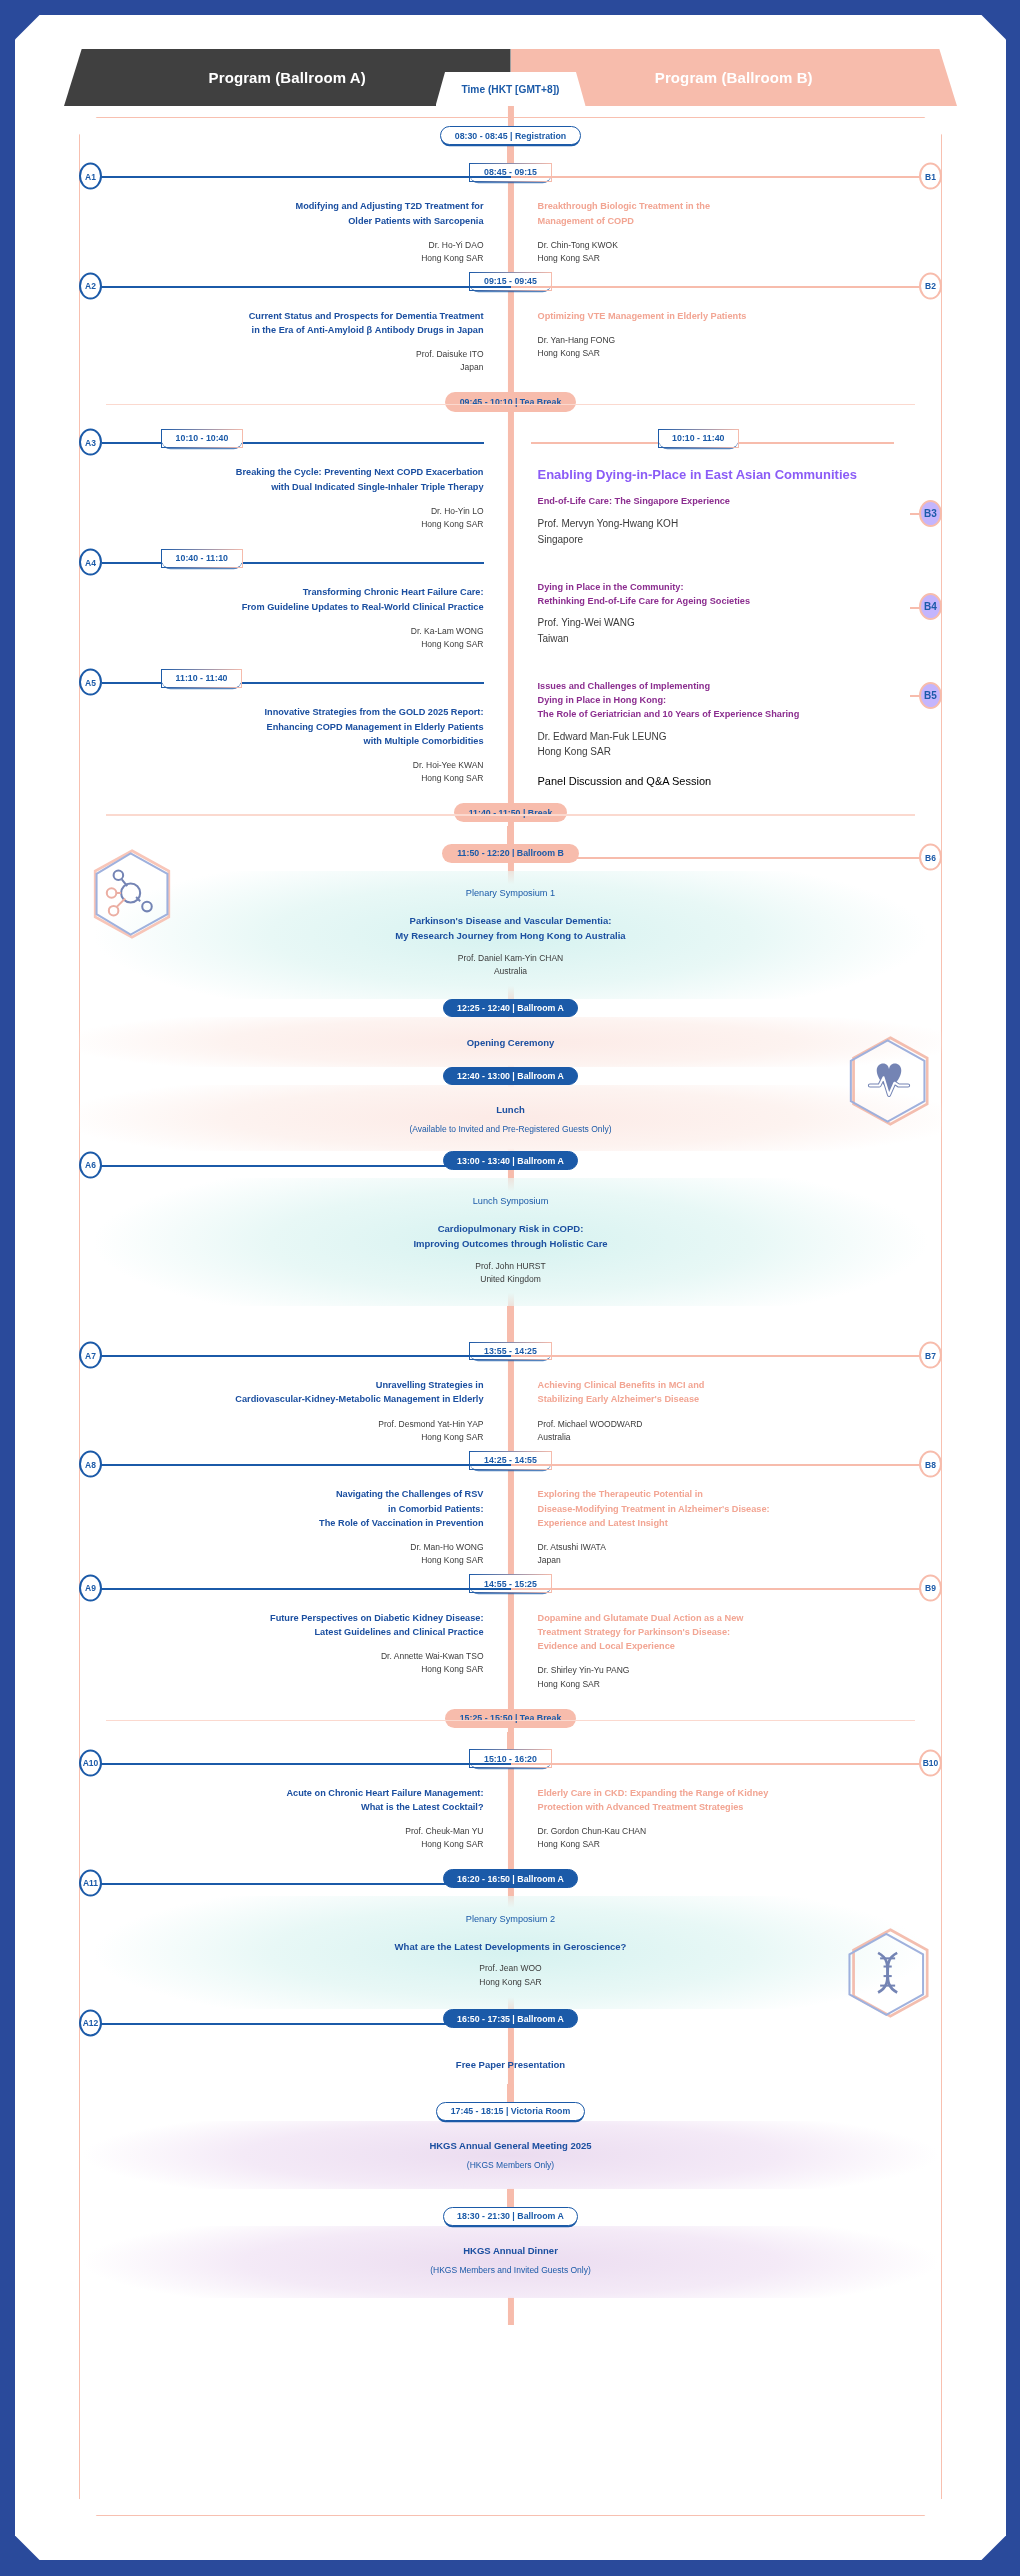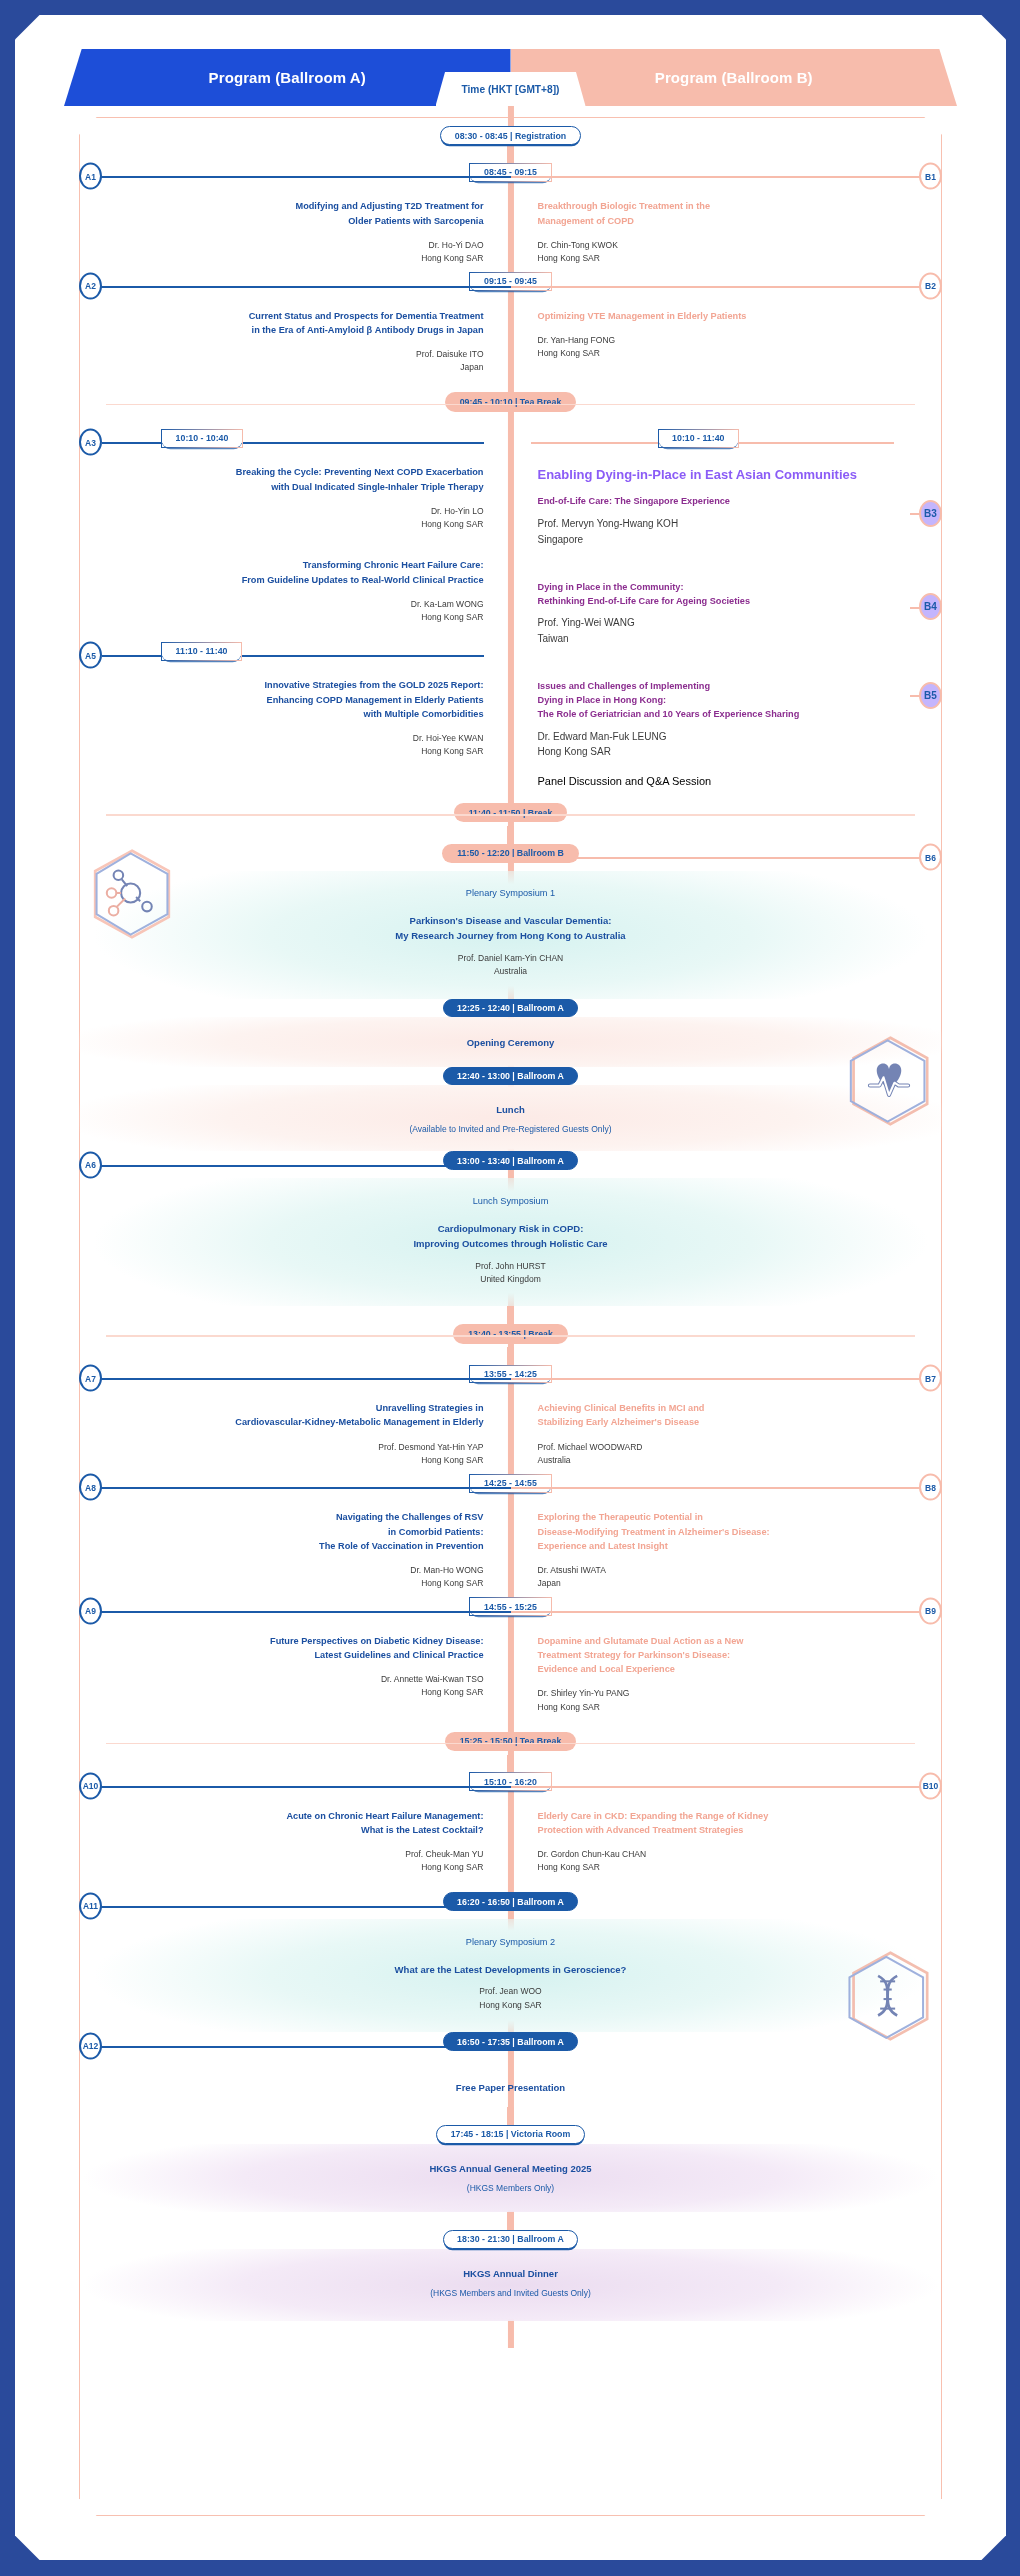--- a/index.html
+++ b/index.html
@@ -38,21 +38,21 @@
   
   .header {
     position: relative;
     height: 57px;
     margin: 34px 49px 0 49px;
     display: flex;
     z-index: 3;
   }
   .hdr-a {
     flex: 1;
-    background: #1d4ed8;
+    background: #404040;
     clip-path: polygon(17.7px 0, 100% 0, 100% 100%, 0 100%);
     display: flex; align-items: center; justify-content: center;
   }
   .hdr-b {
     flex: 1;
     background: #F7BCAC;
     clip-path: polygon(0 0, calc(100% - 17.7px) 0, 100% 100%, 0 100%);
     display: flex; align-items: center; justify-content: center;
   }
   .hdr-a span, .hdr-b span {
@@ -311,20 +311,25 @@
           <div style="position:relative;height:27px;">
             <div class="node a">A3</div>
             <div style="position:absolute;left:23px;right:0;top:50%;height:2px;background:#1B5AA8;"></div>
             <div class="chip grad" style="position:absolute;left:82px;top:0;">10:10 - 10:40</div>
           </div>
           <div style="padding-top:9.5px;">
             <div class="ttl blue">Breaking the Cycle: Preventing Next COPD Exacerbation<br>with Dual Indicated Single-Inhaler Triple Therapy</div>
             <div class="spk">Dr. Ho-Yin LO<br>Hong Kong SAR</div>
           </div>
           <div style="height:17.7px;"></div>
+          <div style="position:relative;height:27px;">
+            <div class="node a">A4</div>
+            <div style="position:absolute;left:23px;right:0;top:50%;height:2px;background:#1B5AA8;"></div>
+            <div class="chip grad" style="position:absolute;left:82px;top:0;">10:40 - 11:10</div>
+          </div>
           <div style="padding-top:9.5px;">
             <div class="ttl blue">Transforming Chronic Heart Failure Care:<br>From Guideline Updates to Real-World Clinical Practice</div>
             <div class="spk">Dr. Ka-Lam WONG<br>Hong Kong SAR</div>
           </div>
           <div style="height:17.7px;"></div>
           <div style="position:relative;height:27px;">
             <div class="node a">A5</div>
             <div style="position:absolute;left:23px;right:0;top:50%;height:2px;background:#1B5AA8;"></div>
             <div class="chip grad" style="position:absolute;left:82px;top:0;">11:10 - 11:40</div>
           </div>
@@ -425,24 +430,20 @@
         <div class="chip solid-blue" style="position:absolute;top:0;">13:00 - 13:40 | Ballroom A</div>
       </div>
       <div class="plenary teal">
         <div class="kicker">Lunch Symposium</div>
         <div class="p-ttl">Cardiopulmonary Risk in COPD:<br>Improving Outcomes through Holistic Care</div>
         <div class="p-spk">Prof. John HURST<br>United Kingdom</div>
       </div>
     </div>
 
     <div class="stub"></div>
-    <div class="chip-wrap" style="position:relative;height:23px;">
-      <div class="hline breakline"></div>
-      <div class="chip solid-peach" style="position:absolute;top:0;">13:40 - 13:55 | Break</div>
-    </div>
     <div class="stub"></div>
 
     <div class="row">
       <div class="chip-wrap" style="position:relative;height:27px;">
         <div class="hline left"></div>
         <div class="hline right"></div>
         <div class="node a">A7</div>
         <div class="node b">B7</div>
         <div class="chip grad" style="position:absolute;top:0;">13:55 - 14:25</div>
       </div>

